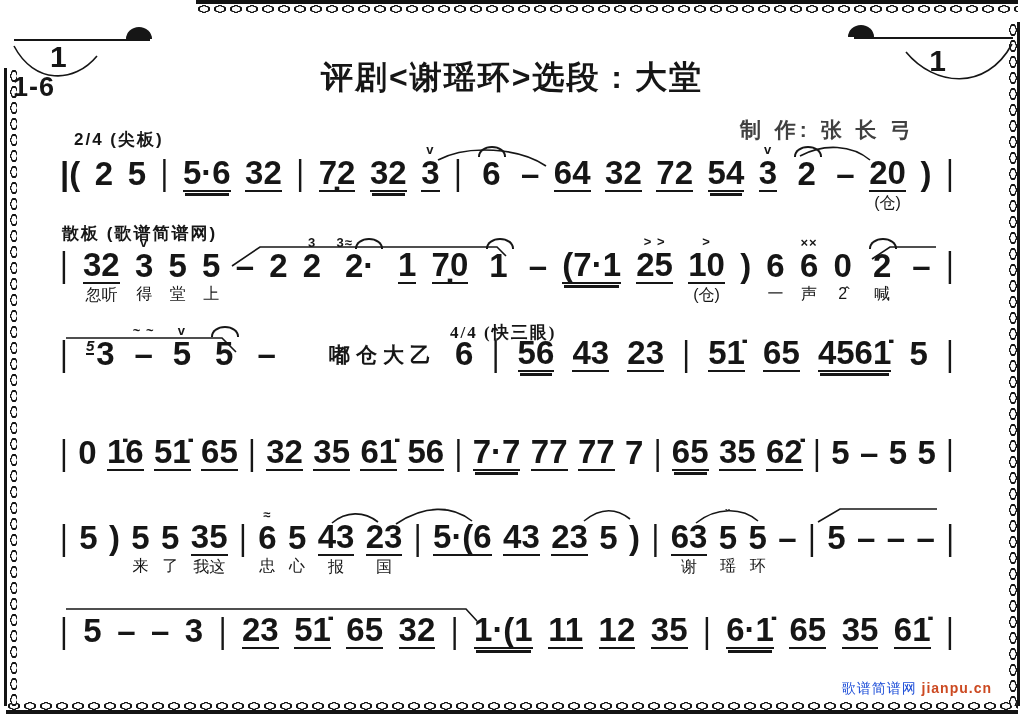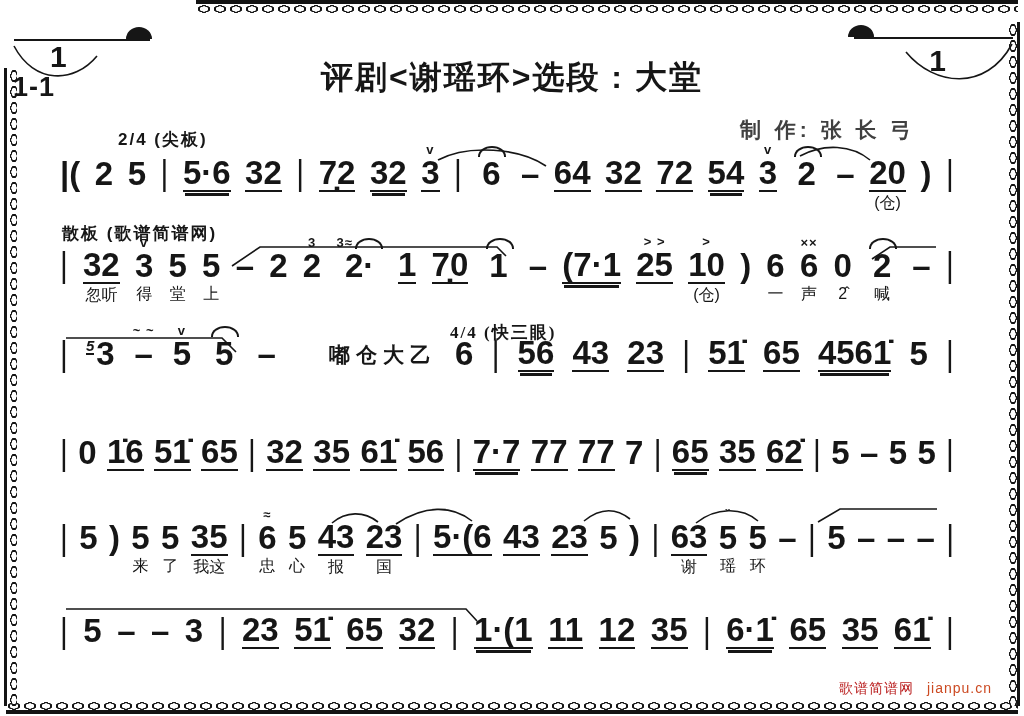--- a/index.html
+++ b/index.html
@@ -34,21 +34,21 @@
   .mark-tl{left:50px;top:40px;font-size:30px;}
   .mark-label{left:13px;top:72px;font-size:27px;letter-spacing:1px;}
   .mark-tr{right:78px;top:44px;font-size:30px;}
   .title{position:absolute;left:0;right:0;top:56px;text-align:center;
          font-size:32px;font-weight:bold;letter-spacing:2px;}
   .credit{position:absolute;left:740px;top:116px;font-size:21px;font-weight:bold;
           letter-spacing:4px;color:#8b3626;}
 
   
   .hdr{position:absolute;font-size:17px;font-weight:bold;letter-spacing:2px;}
-  .hdr1{left:74px;top:128px;margin-left:44px;}
+  .hdr1{left:74px;top:128px;}
   .hdr2{left:62px;top:222px;}
   .hdr3{left:450px;top:321px;font-family:Liberation Serif, serif;}
 
   .score-line{position:absolute;left:60px;right:70px;height:80px;
               display:flex;justify-content:space-between;align-items:stretch;}
   .l1{top:138px;} .l2{top:230px;} .l3{top:318px;}
   .l4{top:417px;} .l5{top:502px;} .l6{top:595px;}
 
   .tok{display:flex;flex-direction:column;align-items:center;justify-content:flex-end;}
   .tok .above{height:20px;display:flex;align-items:flex-end;justify-content:center;
@@ -65,21 +65,21 @@
             align-self:flex-start;line-height:14px;margin:2px 2px 0 0;}
   .tok .pf{font-weight:bold;font-size:33px;line-height:34px;}
   .arc{display:inline-block;width:24px;height:9px;border:2px solid #161616;border-bottom:none;
        border-radius:100% 100% 0 0 / 190% 190% 0 0;margin-left:2px;}
 
   svg.decor{position:absolute;left:0;top:0;pointer-events:none;}
 
   
   .watermark{position:absolute;right:32px;bottom:18px;font-size:14px;letter-spacing:1px;}
   .watermark .site{color:#9a9a9a;}
-  .watermark .domain{color:#cc4a22;font-weight:normal;margin-left:8px;}
+  .watermark .domain{color:#cc4a22;font-weight:bold;}
 </style>
 </head>
 <body>
 
 <div class="page">
 
   <div class="chain chain-top"></div>
   <div class="chain chain-bottom"></div>
   <div class="chain chain-left"></div>
   <div class="chain chain-right"></div>
@@ -102,21 +102,21 @@
       <path d="M332,523 C346,511 364,511 378,522"></path>
       <path d="M396,524 C424,505 452,505 472,521"></path>
       <path d="M584,521 C600,508 616,508 630,519"></path>
       <path d="M696,523 C716,507 742,507 758,521"></path>
       <path d="M818,522 L840,509 L937,509"></path>
       <path d="M66,609 L466,609 L477,621"></path>
     </g>
   </svg>
 
   <div class="page-mark mark-tl">1</div>
-  <div class="page-mark mark-label">1-1</div>
+  <div class="page-mark mark-label">1-6</div>
   <div class="page-mark mark-tr">1</div>
 
   <div class="title">评剧&lt;谢瑶环&gt;选段 : 大堂</div>
   <div class="credit" style="color: #404040;">制 作: 张 长 弓</div>
 
   <div class="hdr hdr1">2/4 (尖板)</div>
   <div class="hdr hdr2">散板 (歌谱简谱网)</div>
   <div class="hdr hdr3">4/4 (快三眼)</div>
 
   <div id="score">
@@ -828,16 +828,16 @@
         </span>
         <span class="tok bar">
           <span class="above"></span>
           <span class="main u0">|</span>
           <span class="below"></span>
         </span>
       </div>
     </div>
 
   <div class="watermark">
-    <span class="site" style="color: #b91c1c; margin-top: 9px;">歌谱简谱网 </span><span class="domain" style="color: rgb(204, 74, 34);">jianpu.cn</span>
+    <span class="site" style="color: #1d4ed8; margin-top: 9px;">歌谱简谱网 </span><span class="domain" style="color: rgb(204, 74, 34);">jianpu.cn</span>
   </div>
 
 </div>
 
 </body></html>

